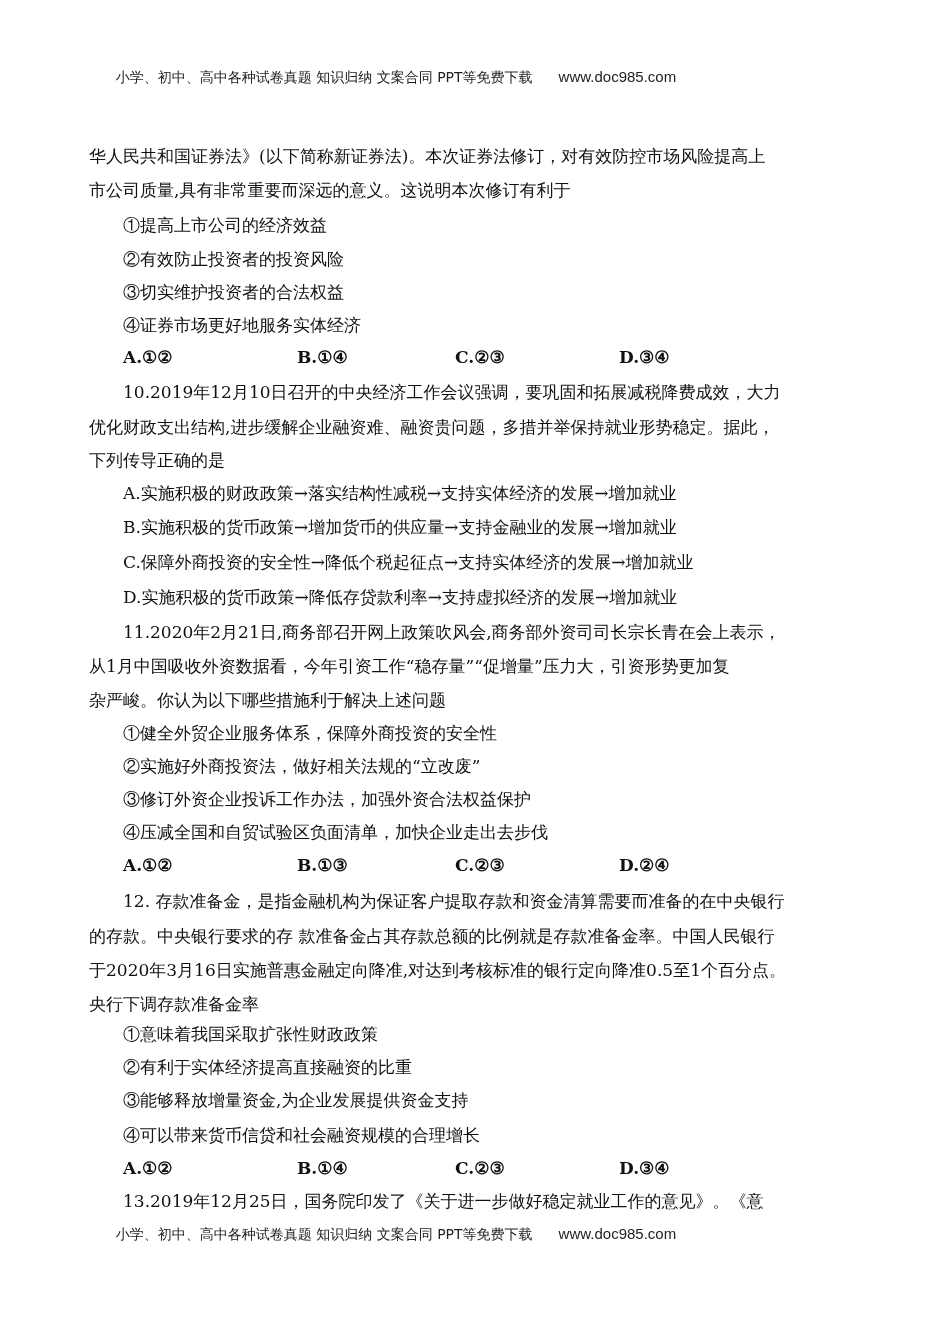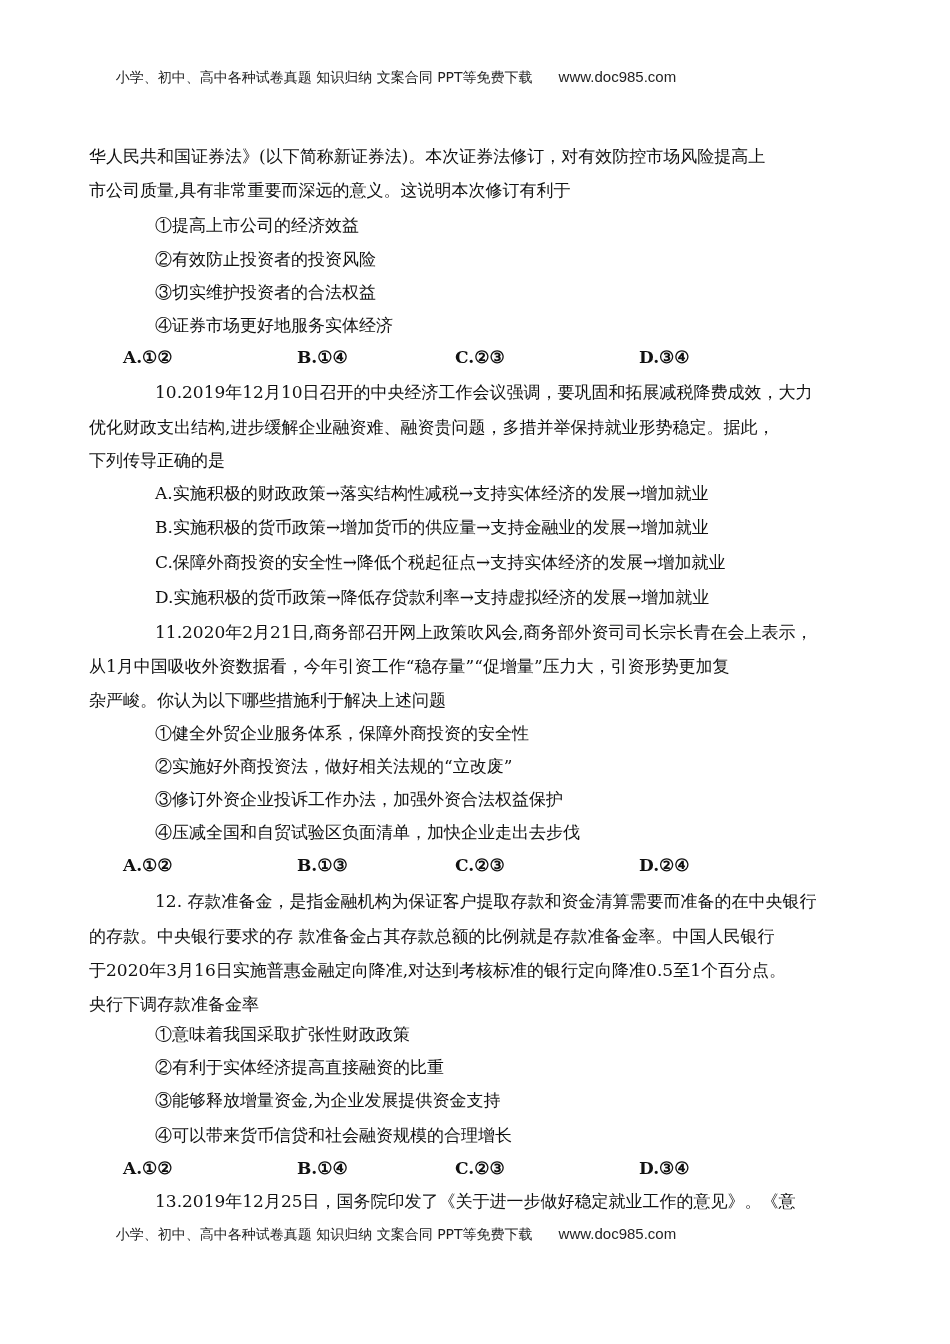--- a/index.html
+++ b/index.html
@@ -17,27 +17,27 @@
     .header { top: 68px; }
     .footer { top: 1225px; }
     .header .url, .footer .url { margin-left: 26px; font-family: "Liberation Sans", sans-serif; font-size: 15px; }
     .content {
       position: absolute; left: 89px; top: 0; width: 780px;
       font-size: 17px;
     }
     .line {
       position: absolute; left: 0; white-space: nowrap; line-height: 22px; text-align: right;
     }
-    .indent { left: 34px; margin-left: 32px; }
+    .indent { left: 34px; }
     .opt-row { position: absolute; left: 34px; white-space: nowrap; line-height: 22px; }
     .opt-row span { position: absolute; top: 0; white-space: nowrap; font-weight: bold; }
     .opt-row .o0 { left: 0; }
     .opt-row .o1 { left: 148px; margin-left: 26px; }
     .opt-row .o2 { left: 332px; }
-    .opt-row .o3 { left: 516px; text-align: right; }
+    .opt-row .o3 { left: 496px; text-align: right; }
   </style>
 </head>
 <body>
 
 <div class="header">
   <span>小学、初中、高中各种试卷真题 知识归纳 文案合同 PPT等免费下载</span><span class="url">www.doc985.com</span>
 </div>
 
 <div class="content">
 

